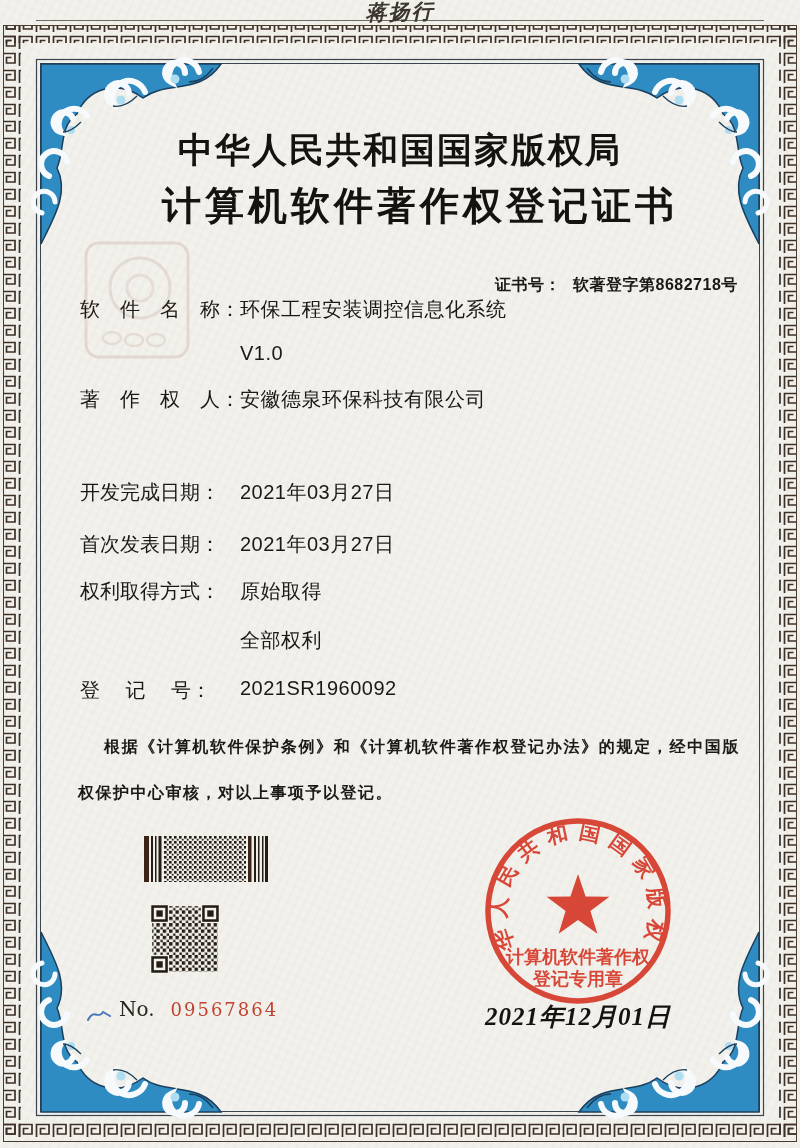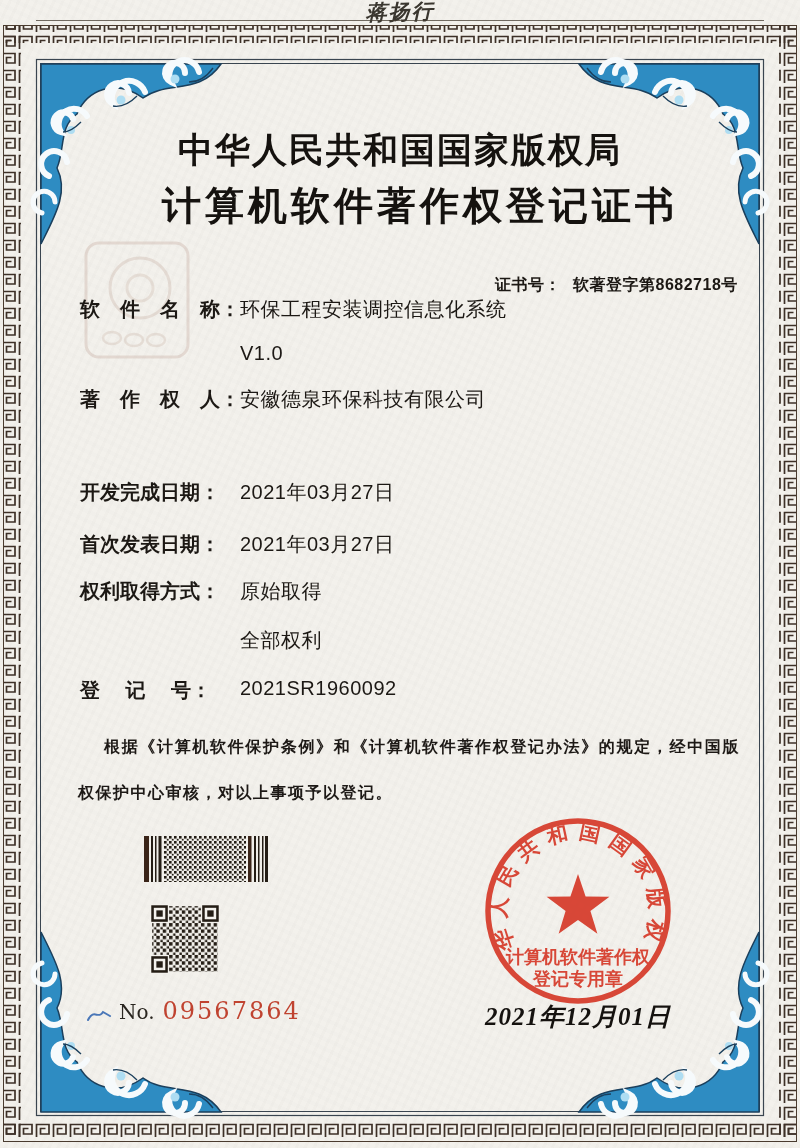--- a/index.html
+++ b/index.html
@@ -14,27 +14,27 @@
   .handwriting{position:absolute;top:-2px;left:0;right:0;text-align:center;
     font-family:"DejaVu Serif",serif;font-style:italic;font-weight:bold;font-size:21px;color:#3a362f;
     transform:rotate(-1.5deg);letter-spacing:2px;}
   .topline{position:absolute;top:20px;left:36px;width:728px;height:0;border-top:1.5px solid rgba(70,60,50,0.75);}
   .t1{position:absolute;top:127px;left:0;right:0;text-align:center;
     font-family:"Liberation Serif",serif;font-weight:bold;font-size:35px;letter-spacing:2px;color:#15120f;}
   .t2{position:absolute;top:179px;left:0;right:0;text-align:center;
     font-family:"Liberation Serif",serif;font-weight:bold;font-size:39px;letter-spacing:4px;color:#15120f;padding-left:40px;}
   .certno{position:absolute;top:247px;left:495px;font-weight:bold;font-size:16px;letter-spacing:0.5px;color:#1c1814;margin-top:28px;}
   .certno .gap{display:inline-block;width:12px;}
-  .lbl{position:absolute;left:80px;font-weight:bold;font-size:20px;color:#1c1814;white-space:nowrap;}
+  .lbl{position:absolute;left:80px;font-weight:normal;font-size:20px;color:#1c1814;white-space:nowrap;}
   .val{position:absolute;left:240px;font-weight:normal;font-size:20px;color:#1c1814;white-space:nowrap;letter-spacing:0.5px;}
   .statement{position:absolute;left:78px;top:724px;width:662px;font-weight:600;font-size:16px;
     line-height:46px;letter-spacing:1.5px;text-indent:26px;text-align:justify;color:#1d1916;}
   .noline{position:absolute;left:119px;top:997px;white-space:nowrap;}
   .no-lbl{font-family:"DejaVu Serif",serif;font-size:20px;color:#2a2620;}
-  .no-num{font-family:"DejaVu Serif",serif;font-size:24px;color:#c04330;letter-spacing:2px;margin-left:8px;}
+  .no-num{font-family:"DejaVu Serif",serif;font-size:18px;color:#c04330;letter-spacing:2px;margin-left:16px;}
   .sealdate{position:absolute;left:468px;top:1000px;width:220px;text-align:center;
     font-family:"Liberation Serif",serif;font-weight:bold;font-size:25px;color:#15120f;letter-spacing:1px;font-style:italic;}
   .wm{position:absolute;left:82px;top:240px;opacity:0.85;}
 </style>
 </head>
 <body>
 
 <div class="page">
 
   <svg class="deco" width="800" height="1148" viewBox="0 0 800 1148">

